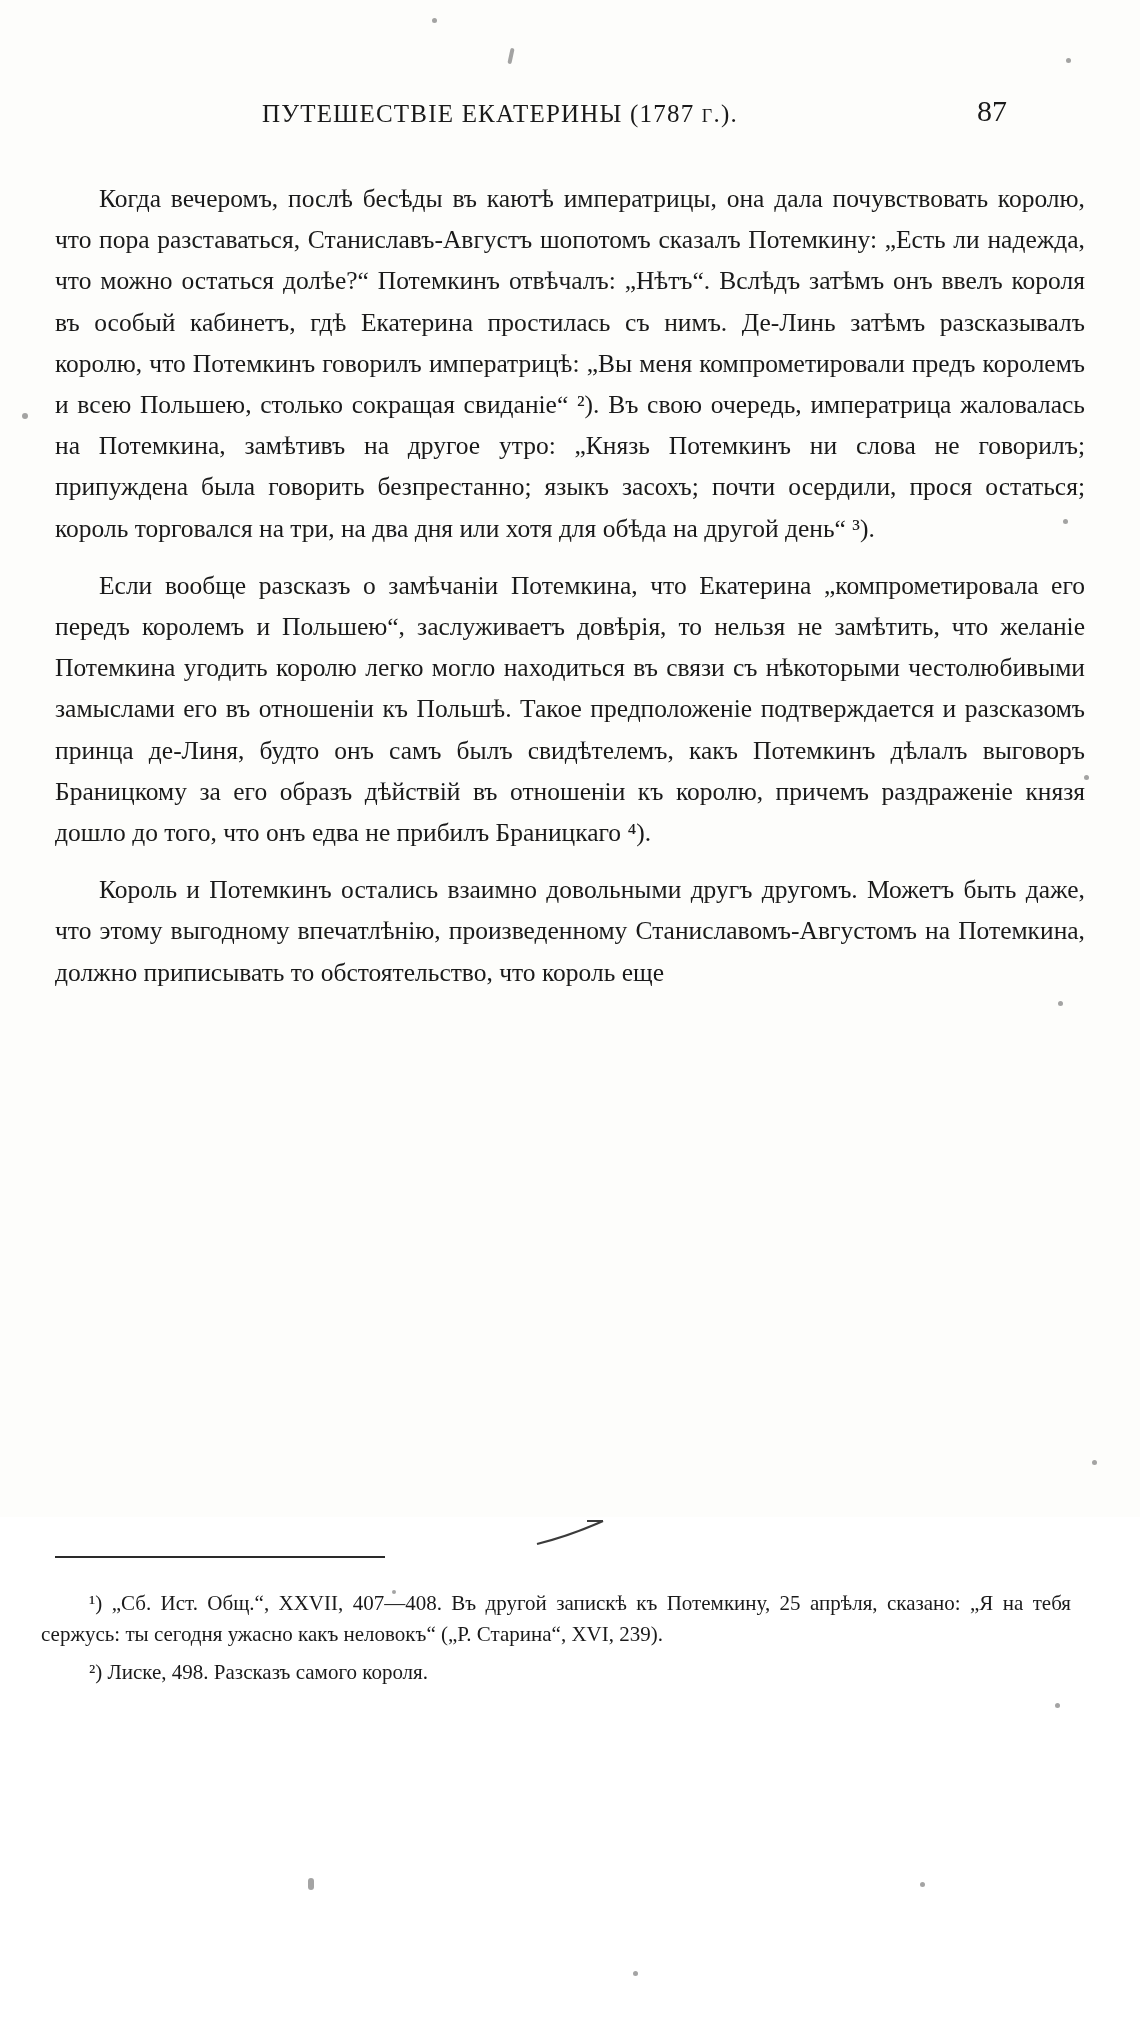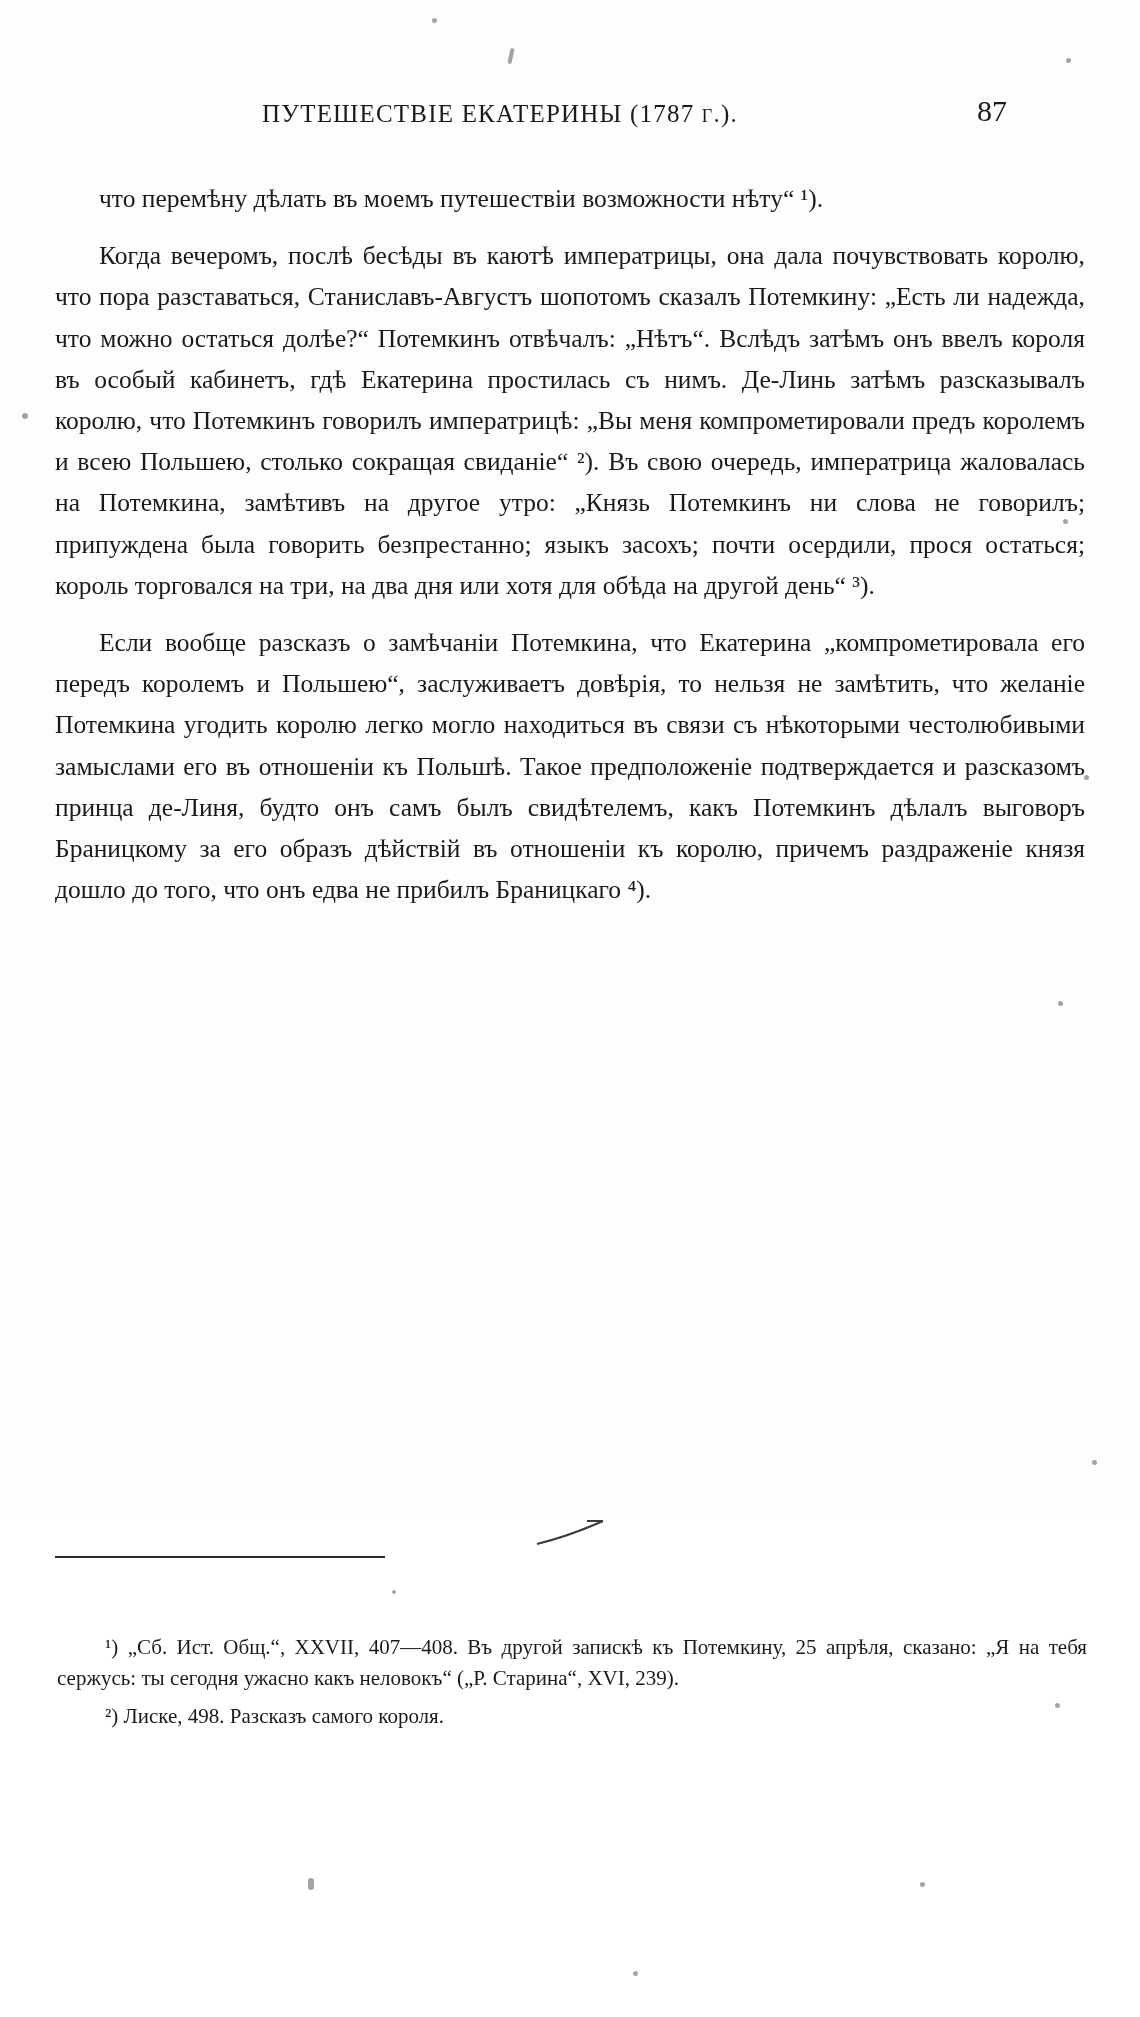--- a/index.html
+++ b/index.html
@@ -73,24 +73,23 @@
   .rule {
     position: absolute;
     left: 55px;
     top: 1556px;
     width: 330px;
     height: 2px;
     background: #2a2a2a;
   }
   .footnotes {
     position: absolute;
-    left: 57px;
+    left: 41px;
     top: 1588px;
     width: 1030px;
-    margin-top: 44px;
   }
   .fn {
     font-size: 21px;
     line-height: 31px;
     text-align: justify;
     margin: 0 0 7px 0;
   }
   .fn-indent { text-indent: 48px; }
   .marks {
     position: absolute;
@@ -129,23 +128,23 @@
       <path d="M52 1 L 68 1" stroke="#3b3b3b" stroke-width="2" fill="none"></path>
     </svg>
   </div>
 
   <div class="header">
     <div class="header-title">ПУТЕШЕСТВІЕ ЕКАТЕРИНЫ (1787 г.).</div>
     <div class="header-pagenum">87</div>
   </div>
 
   <div class="body-text">
-    <p class="para">что перемѣну дѣлать въ моемъ путешествіи возможности нѣту“ ¹).</p>
     <p class="para">Когда вечеромъ, послѣ бесѣды въ каютѣ императрицы, она дала почувствовать королю, что пора разставаться, Станиславъ-Августъ шопотомъ сказалъ Потемкину: „Есть ли надежда, что можно остаться долѣе?“ Потемкинъ отвѣчалъ: „Нѣтъ“. Вслѣдъ затѣмъ онъ ввелъ короля въ особый кабинетъ, гдѣ Екатерина простилась съ нимъ. Де-Линь затѣмъ разсказывалъ королю, что Потемкинъ говорилъ императрицѣ: „Вы меня компрометировали предъ королемъ и всею Польшею, столько сокращая свиданіе“ ²). Въ свою очередь, императрица жаловалась на Потемкина, замѣтивъ на другое утро: „Князь Потемкинъ ни слова не говорилъ; припуждена была говорить безпрестанно; языкъ засохъ; почти осердили, прося остаться; король торговался на три, на два дня или хотя для обѣда на другой день“ ³).</p>
     <p class="para">Если вообще разсказъ о замѣчаніи Потемкина, что Екатерина „компрометировала его передъ королемъ и Польшею“, заслуживаетъ довѣрія, то нельзя не замѣтить, что желаніе Потемкина угодить королю легко могло находиться въ связи съ нѣкоторыми честолюбивыми замыслами его въ отношеніи къ Польшѣ. Такое предположеніе подтверждается и разсказомъ принца де-Линя, будто онъ самъ былъ свидѣтелемъ, какъ Потемкинъ дѣлалъ выговоръ Браницкому за его образъ дѣйствій въ отношеніи къ королю, причемъ раздраженіе князя дошло до того, что онъ едва не прибилъ Браницкаго ⁴).</p>
+    <p class="para">Король и Потемкинъ остались взаимно довольными другъ другомъ. Можетъ быть даже, что этому выгодному впечатлѣнію, произведенному Станиславомъ-Августомъ на Потемкина, должно приписывать то обстоятельство, что король еще</p>
   </div>
 
   <div class="rule"></div>
 
   <div class="footnotes">
     <p class="fn fn-indent">
       <span>¹)</span>
       <span>„Сб. Ист. Общ.“, XXVII, 407—408. Въ другой запискѣ къ Потемкину, 25 апрѣля, сказано: „Я на тебя сержусь: ты сегодня ужасно какъ неловокъ“ („Р. Старина“, XVI, 239).</span>
     </p>
     <p class="fn fn-indent">

